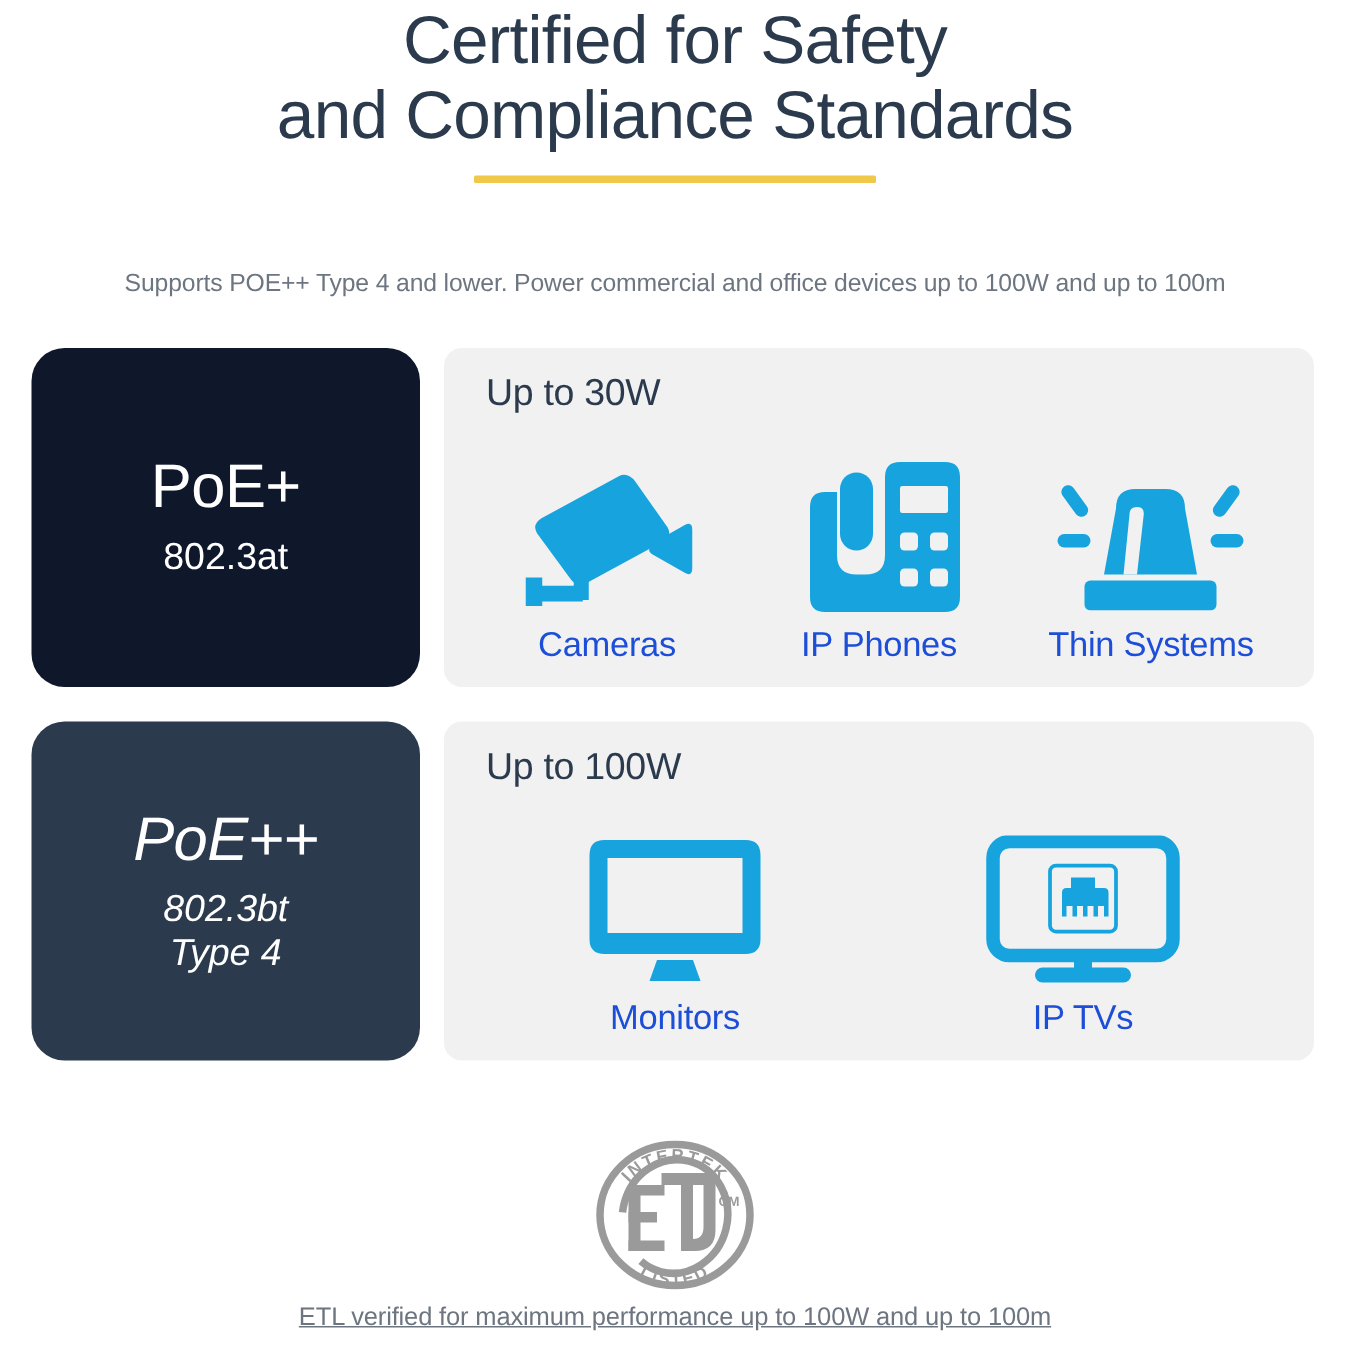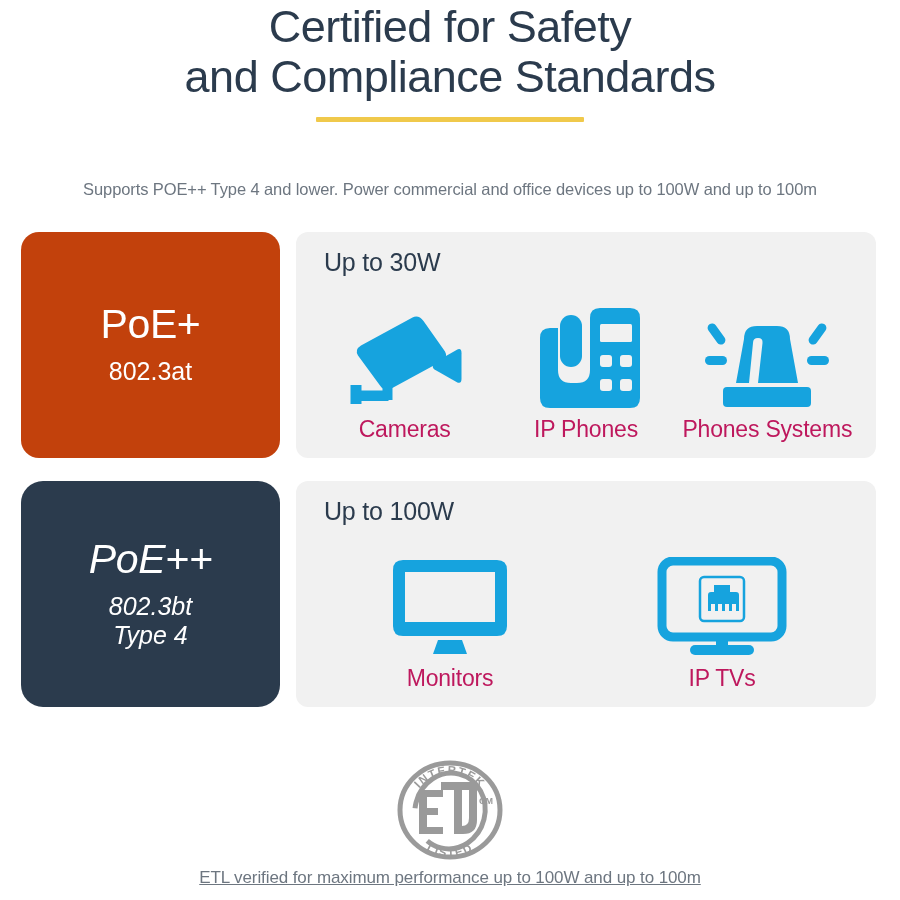--- a/index.html
+++ b/index.html
@@ -78,21 +78,21 @@
     width: 259px;
     height: 226px;
     border-radius: 22px;
     display: flex;
     flex-direction: column;
     align-items: center;
     justify-content: center;
     color: #ffffff;
     box-sizing: border-box;
   }
-  .tier-badge.blue { background: #c2410c; border-radius: 18px; }
+  .tier-badge.blue { background: #0f172a; }
   .tier-badge.navy { background: #2b3b4d; font-style: italic; }
 
   .tier-name {
     font-size: 41px;
     font-weight: 400;
     line-height: 1;
     letter-spacing: -0.4px;
   }
   .tier-std {
     font-size: 25px;
@@ -142,21 +142,21 @@
   }
   .device-icon {
     height: 105px;
     display: flex;
     align-items: center;
     justify-content: center;
   }
   .device-label {
     margin-top: 6px;
     font-size: 23px;
-    color: #be185d;
+    color: #1d4ed8;
     font-weight: 400;
     letter-spacing: -0.2px;
     white-space: nowrap;
   }
 
   
   .etl-wrap {
     position: absolute;
     left: 0;
     top: 752px;
@@ -241,21 +241,21 @@
                 <path d="M57 30 q0-13 13-13 h20 q13 0 13 13 l8 44 H49z"></path>
                 <path d="M66 34 q0-5 5-5 q5 0 4.5 5 L71 74 h-9z" fill="#f1f1f1"></path>
                 <rect x="36" y="78" width="88" height="20" rx="4"></rect>
                 <rect x="18" y="47" width="22" height="9" rx="4.5"></rect>
                 <rect x="120" y="47" width="22" height="9" rx="4.5"></rect>
                 <rect x="25" y="13" width="9" height="24" rx="4.5" transform="rotate(-36 29.5 25)"></rect>
                 <rect x="126" y="13" width="9" height="24" rx="4.5" transform="rotate(36 130.5 25)"></rect>
               </g>
             </svg>
           </div>
-          <div class="device-label">Phones Systems</div>
+          <div class="device-label">Thin Systems</div>
         </div>
 
       </div>
     </div>
   </div>
 
   <div class="row row-2">
 
     <div class="tier-badge navy">
       <div class="tier-name">PoE++</div>

